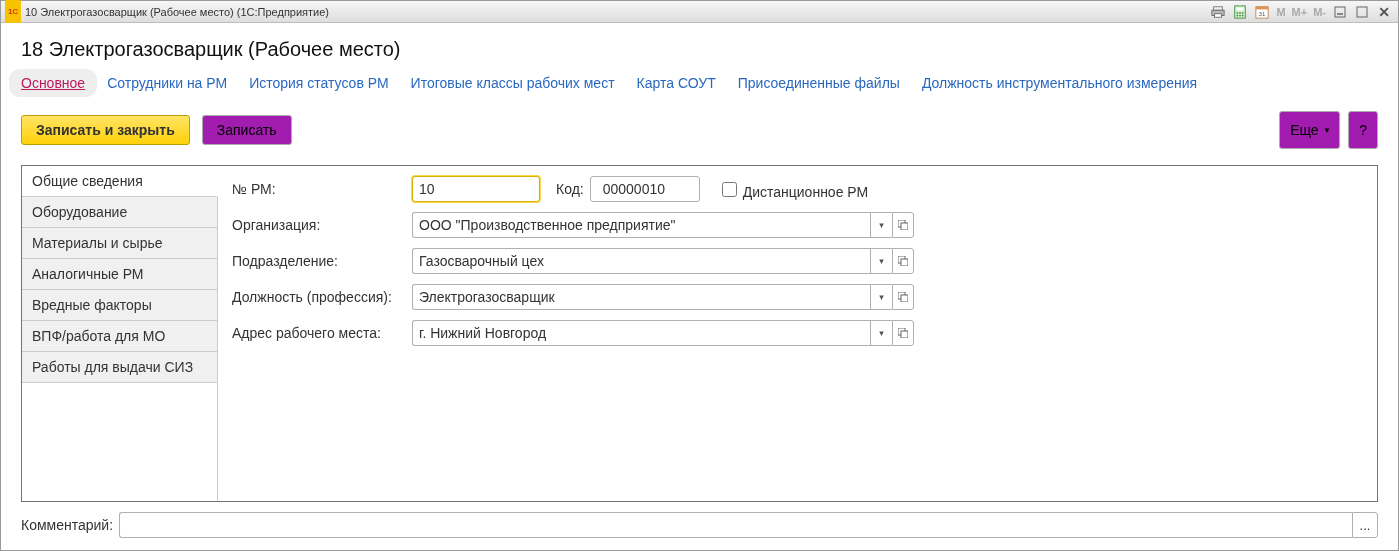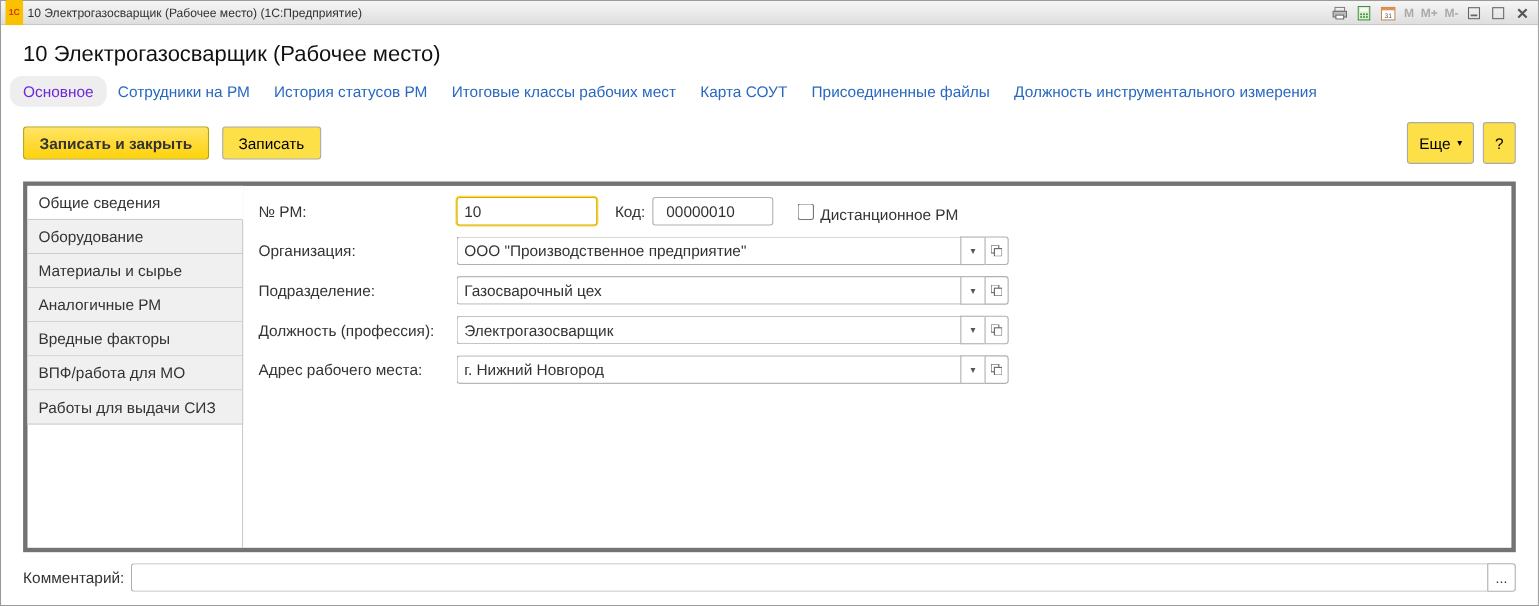--- a/index.html
+++ b/index.html
@@ -11,28 +11,28 @@
   .titlebar .wtitle { font-size:11px; color:#333; }
   .titlebar .tb-icons { margin-left:auto; display:flex; align-items:center; gap:2px; }
   .tb-btn { width:20px; height:16px; display:flex; align-items:center; justify-content:center; font-size:12px; color:#666; cursor:pointer; border-radius:2px;}
   .tb-btn.m-text { font-size:11px; color:#aaa; font-weight:bold; width:auto; padding:0 2px;}
   .tb-btn svg { display:block; }
   .tb-close { font-size:14px; font-weight:bold; color:#555; }
   .content { flex:1; background:#fff; padding: 14px 20px 12px 20px; display:flex; flex-direction:column; border-top:1px solid #fff; }
   .page-title { font-size:20px; color:#111; margin:0 0 14px 0; }
   .tab-row { display:flex; align-items:center; gap:22px; margin-bottom:20px; flex-wrap:wrap;}
   .tab { font-size:14px; color:#2968c0; cursor:pointer; }
-  .tab.active { background:#eee; color:#6d28d9; border-radius:11px; padding:6px 12px; margin:-6px -12px; margin-right:-12px;}
+  .tab.active { background:#eee; color:#be185d; border-radius:11px; padding:6px 12px; margin:-6px -12px; margin-right:-12px;text-decoration:underline;}
   .toolbar { display:flex; align-items:center; gap:12px; margin-bottom:16px; }
-  .btn { height:30px; padding:0 14px; border:1px solid #aaa; border-radius:3px; background:#fde047; font-size:14px; cursor:pointer; display:flex; align-items:center;}
+  .btn { height:30px; padding:0 14px; border:1px solid #aaa; border-radius:3px; background:#a21caf; font-size:14px; cursor:pointer; display:flex; align-items:center;}
   .btn.primary { background: linear-gradient(#ffe465,#ffd20a); border-color:#b8a000; font-weight:bold; color:#333;}
   .toolbar-right { margin-left:auto; display:flex; gap:8px;}
   .btn.small { padding:18px 10px; }
   .btn .arrow-down { margin-left:6px; font-size:9px;}
-  .main-area { flex:1; display:flex; border:4px solid #737373; }
+  .main-area { flex:1; display:flex; border:1px solid #737373; }
   .side-tabs { width:196px; border-right:1px solid #ccc; }
   .side-tab { height:31px; display:flex; align-items:center; padding:0 10px; font-size:14px; cursor:pointer; border-bottom:1px solid #ccc; background:#f0f0f0; border-right:1px solid #ccc; margin-right:-1px;}
   .side-tab.active { background:#fff; border-right:1px solid #fff;}
   .side-tabs .side-tab:last-child { border-bottom:1px solid #ccc;}
   .form-area { flex:1; padding:10px 14px; }
   .form-row { display:flex; align-items:center; margin-bottom:10px; }
   .form-label { width:180px; font-size:14px; color:#333; }
   .text-input { height:26px; border:1px solid #b0b0b0; border-radius:3px; padding:0 6px; font-size:14px; color:#333; background:#fff;}
   .text-input.focused { border:1px solid #d8b000; box-shadow: 0 0 0 1px #ffd84a; }
   .code-label { margin-left:16px; margin-right:6px; font-size:14px;}
@@ -96,21 +96,21 @@
       <div class="tb-btn">
         <svg width="12" height="12" viewBox="0 0 12 12">
             <rect x="1" y="1" width="10" height="10" fill="none" stroke="#666"></rect>
           </svg>
       </div>
       <div class="tb-btn tb-close">✕</div>
     </div>
   </div>
 
   <div class="content">
-    <div class="page-title">10 Электрогазосварщик (Рабочее место)</div>
+    <div class="page-title">18 Электрогазосварщик (Рабочее место)</div>
 
     <div class="tab-row">
       <span class="tab active">Основное</span>
       <span class="tab">Сотрудники на РМ</span>
       <span class="tab">История статусов РМ</span>
       <span class="tab">Итоговые классы рабочих мест</span>
       <span class="tab">Карта СОУТ</span>
       <span class="tab">Присоединенные файлы</span>
       <span class="tab">Должность инструментального измерения</span>
     </div>

